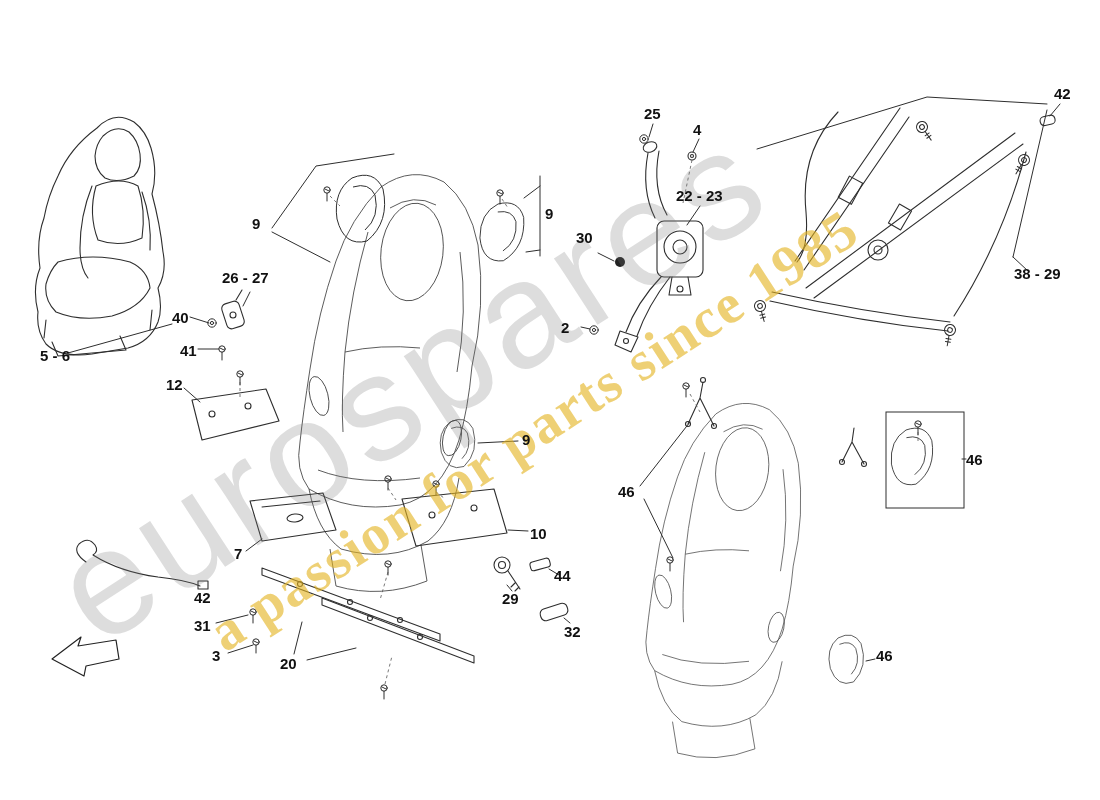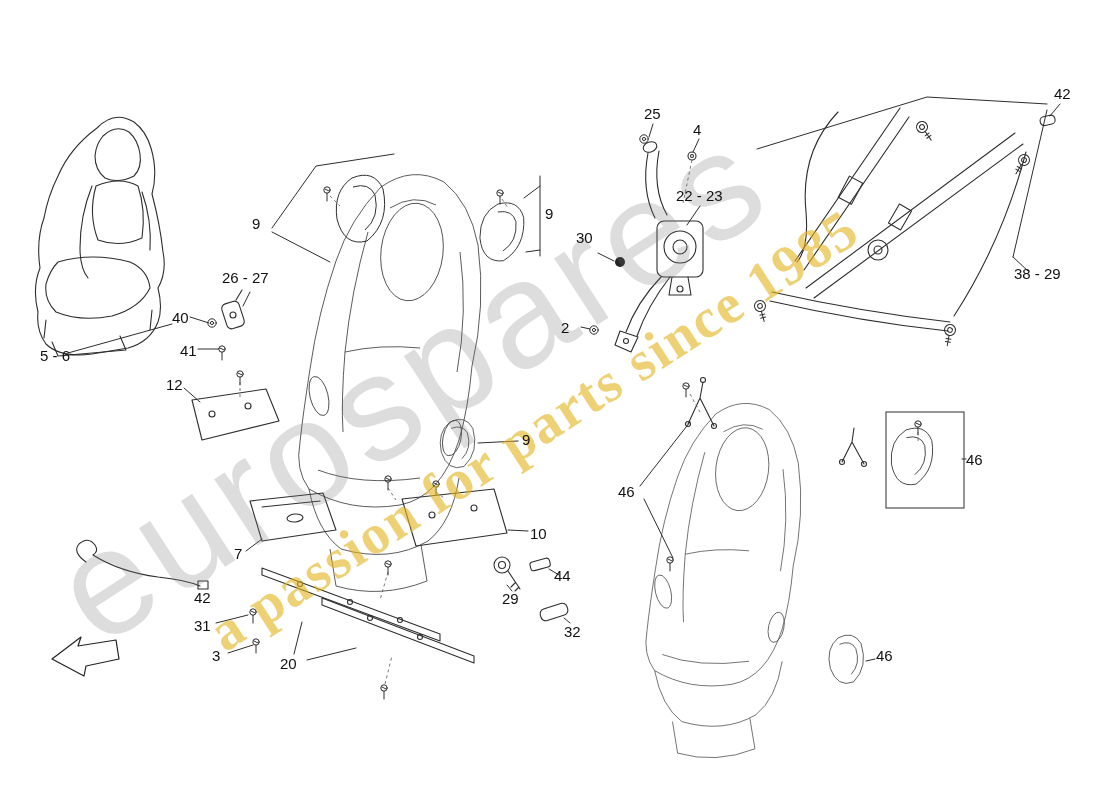--- a/index.html
+++ b/index.html
@@ -14,21 +14,21 @@
     transform:rotate(-33deg);transform-origin:0 100%;pointer-events:none;
     font-family:"Liberation Sans",sans-serif;
   }
   .wm-tag{
     position:absolute;left:232px;top:600px;font-size:56px;font-weight:700;
     letter-spacing:2px;color:rgba(227,179,32,0.62);white-space:nowrap;
     transform:rotate(-33deg);transform-origin:0 100%;pointer-events:none;
     font-family:"Liberation Serif",serif;
   }
   .plabel{
-    position:absolute;font-weight:400;font-size:15px;color:#111;
+    position:absolute;font-weight:700;font-size:15px;color:#111;
     white-space:nowrap;cursor:pointer;line-height:1.1;
   }
 </style>
 </head>
 <body>
 
 <div class="stage">
 
   <svg width="1100" height="800" viewBox="0 0 1100 800">
     <defs>

